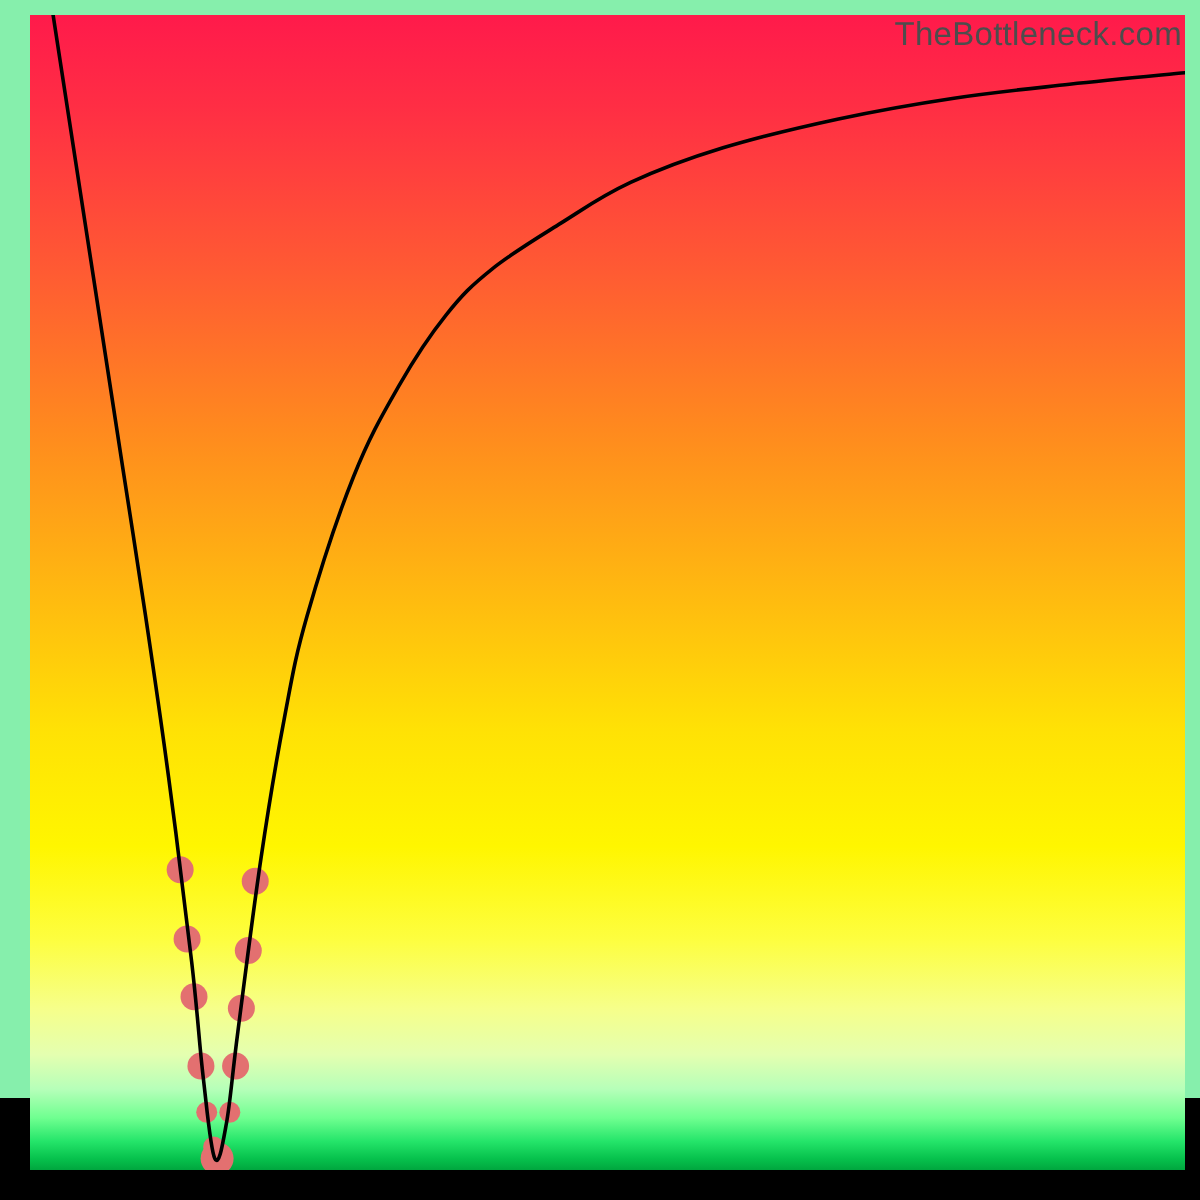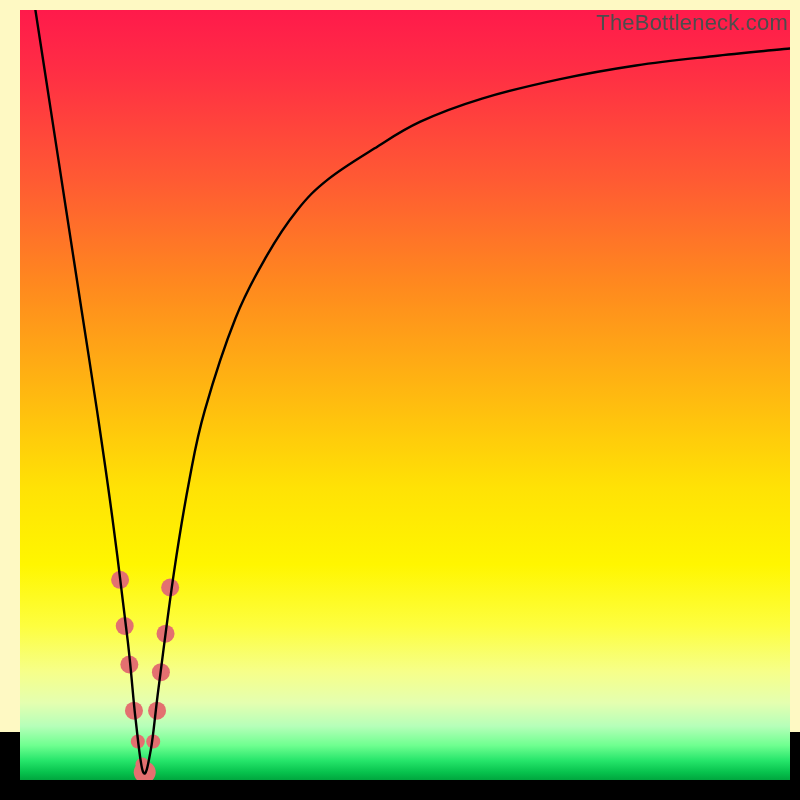--- a/index.html
+++ b/index.html
@@ -8,21 +8,21 @@
     width: 800px;
     height: 800px;
     overflow: hidden;
     background: #000;
     font-family: Arial, Helvetica, sans-serif;
   }
   .frame {
     position: absolute;
     left: 0; top: 0;
     width: 800px; height: 732px;
-    background: #fef9c3;
+    background: #86efac;
   }
   .plot {
     position: absolute;
     left: 20px;
     top: 10px;
     width: 770px;
     height: 770px;
     overflow: hidden;
   }
   .gradient {

